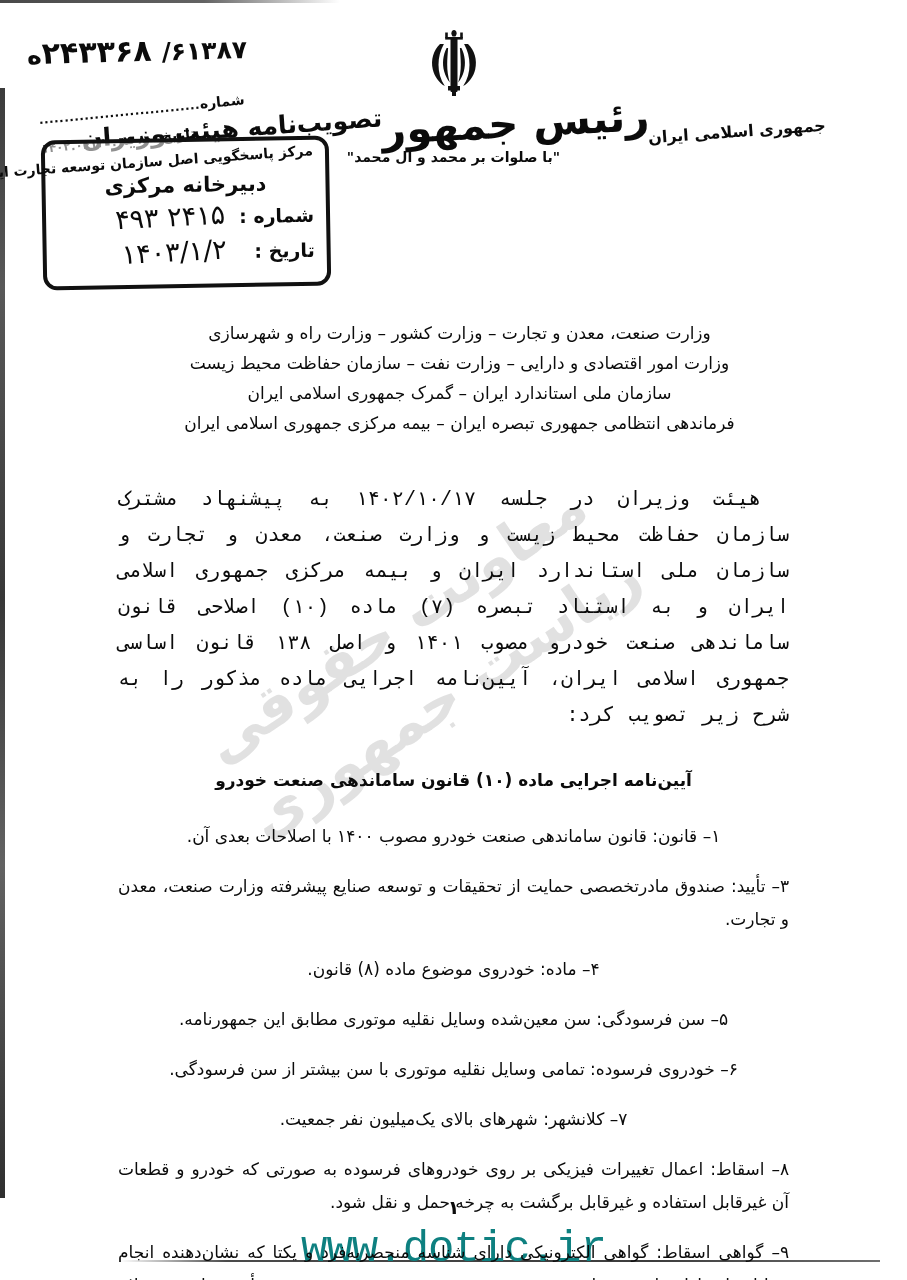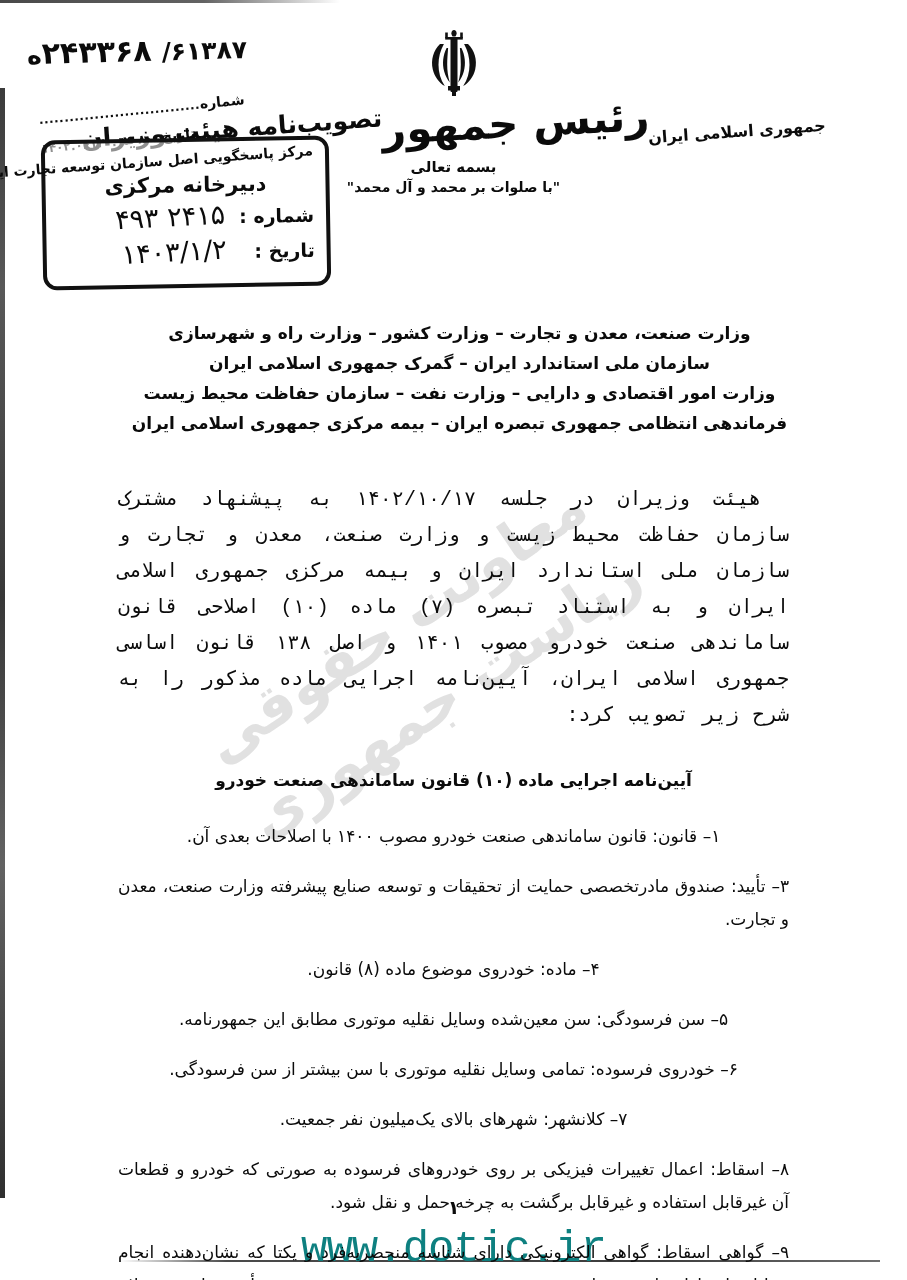--- a/index.html
+++ b/index.html
@@ -176,21 +176,21 @@
 
   
   .recipients {
     position: absolute;
     left: 0; right: 0;
     top: 318px;
     text-align: center;
   }
   .recipient-line {
     font-size: 17px;
-    font-weight: 700;
+    font-weight: 400;
     line-height: 30px;
     letter-spacing: -.2px;
     white-space: nowrap;
     padding-left: 12px;
   }
 
   
   .body-wrap {
     position: absolute;
     right: 118px;
@@ -312,41 +312,40 @@
         <path d="M50 18 c6.5 6.2 9.4 16 7.2 25.4 -1.6 6.8-6 13-12 16.6 4.4-6.6 6.3-13.6 6.3-21.2 0-7.4-1.8-14.4-5.4-20.8 z"></path>
         <path d="M28.6 22 c-3.6 7-4.6 15.6-2.4 23.6 1.1 4 3 7.8 5.6 10.8 -1.8-6-2.6-12-2.6-18 0-5.6 .6-11 .9-16.4 z"></path>
         <path d="M43.4 22 c3.6 7 4.6 15.6 2.4 23.6 -1.1 4-3 7.8-5.6 10.8 1.8-6 2.6-12 2.6-18 0-5.6-.6-11-.9-16.4 z"></path>
         <path d="M30 60 h12 v4.5 h-12z"></path>
         <path d="M34 64 h4 v6 h-4z"></path>
       </g>
     </svg>
     <div class="lh-country">جمهوری اسلامی ایران</div>
     <div class="lh-president">رئیس جمهور</div>
     <div class="lh-subtitle">تصویب‌نامه هیئت وزیران</div>
-    <div class="lh-basmala">بسمه تعالی</div>
     <div class="lh-salutation">"با صلوات بر محمد و آل محمد"</div>
   </div>
 
   <div class="stamp">
     <div class="stamp-org">مرکز پاسخگویی اصل سازمان توسعه تجارت ایران</div>
     <div class="stamp-dept">دبیرخانه مرکزی</div>
     <div class="stamp-row">
       <span class="stamp-label">شماره :</span>
       <span class="stamp-value">۲۴۱۵ ۴۹۳</span>
     </div>
     <div class="stamp-row">
       <span class="stamp-label">تاریخ :</span>
       <span class="stamp-value">۱۴۰۳/۱/۲</span>
     </div>
   </div>
 
   <div class="recipients">
     <div class="recipient-line">وزارت صنعت، معدن و تجارت – وزارت کشور – وزارت راه و شهرسازی</div>
+    <div class="recipient-line">وزارت امور اقتصادی و دارایی – وزارت نفت – سازمان حفاظت محیط زیست</div>
     <div class="recipient-line">سازمان ملی استاندارد ایران – گمرک جمهوری اسلامی ایران</div>
-    <div class="recipient-line">وزارت امور اقتصادی و دارایی – وزارت نفت – سازمان حفاظت محیط زیست</div>
     <div class="recipient-line">فرماندهی انتظامی جمهوری تبصره ایران – بیمه مرکزی جمهوری اسلامی ایران</div>
   </div>
 
   <div class="body-wrap">
 
     <p class="preamble"><span class="indent"></span><span>هیئت وزیران در جلسه ۱۴۰۲/۱۰/۱۷ به پیشنهاد مشترک سازمان حفاظت محیط زیست و وزارت صنعت، معدن و تجارت و سازمان ملی استاندارد ایران و بیمه مرکزی جمهوری اسلامی ایران و به استناد تبصره (۷) ماده (۱۰) اصلاحی قانون ساماندهی صنعت خودرو مصوب ۱۴۰۱ و اصل ۱۳۸ قانون اساسی جمهوری اسلامی ایران، آیین‌نامه اجرایی ماده مذکور را به شرح زیر تصویب کرد:</span></p>
 
     <h2 class="doc-title">آیین‌نامه اجرایی ماده (۱۰) قانون ساماندهی صنعت خودرو</h2>
 
 

